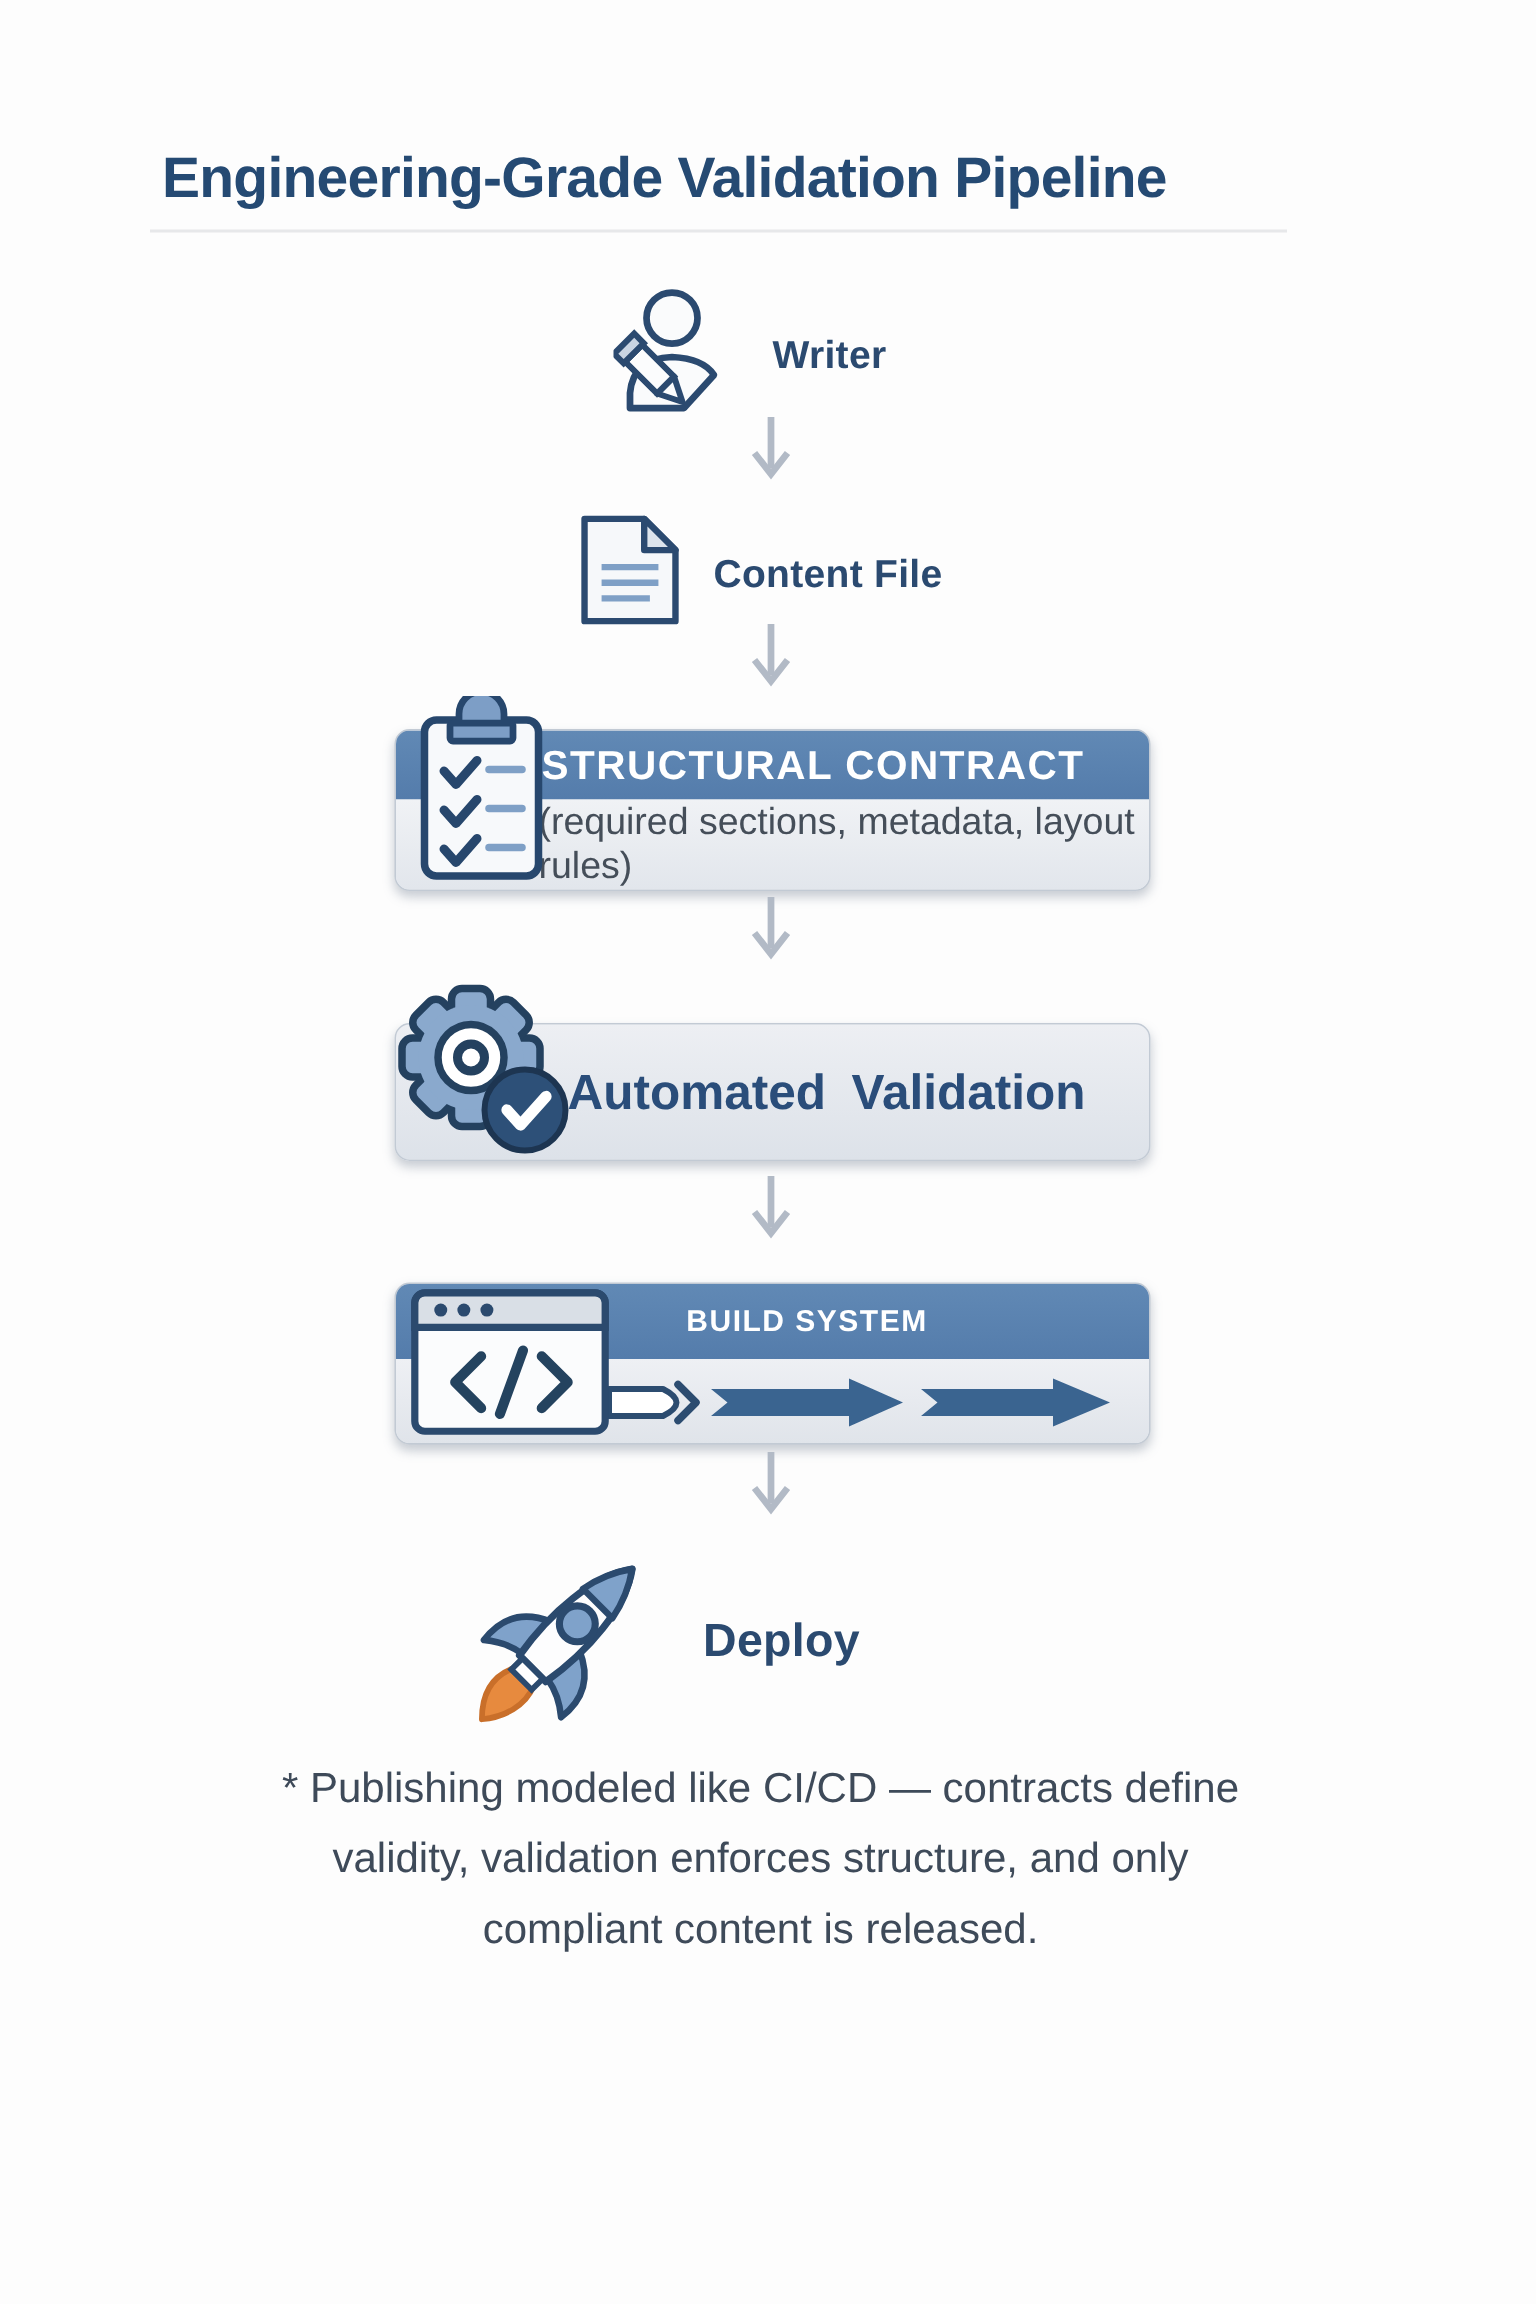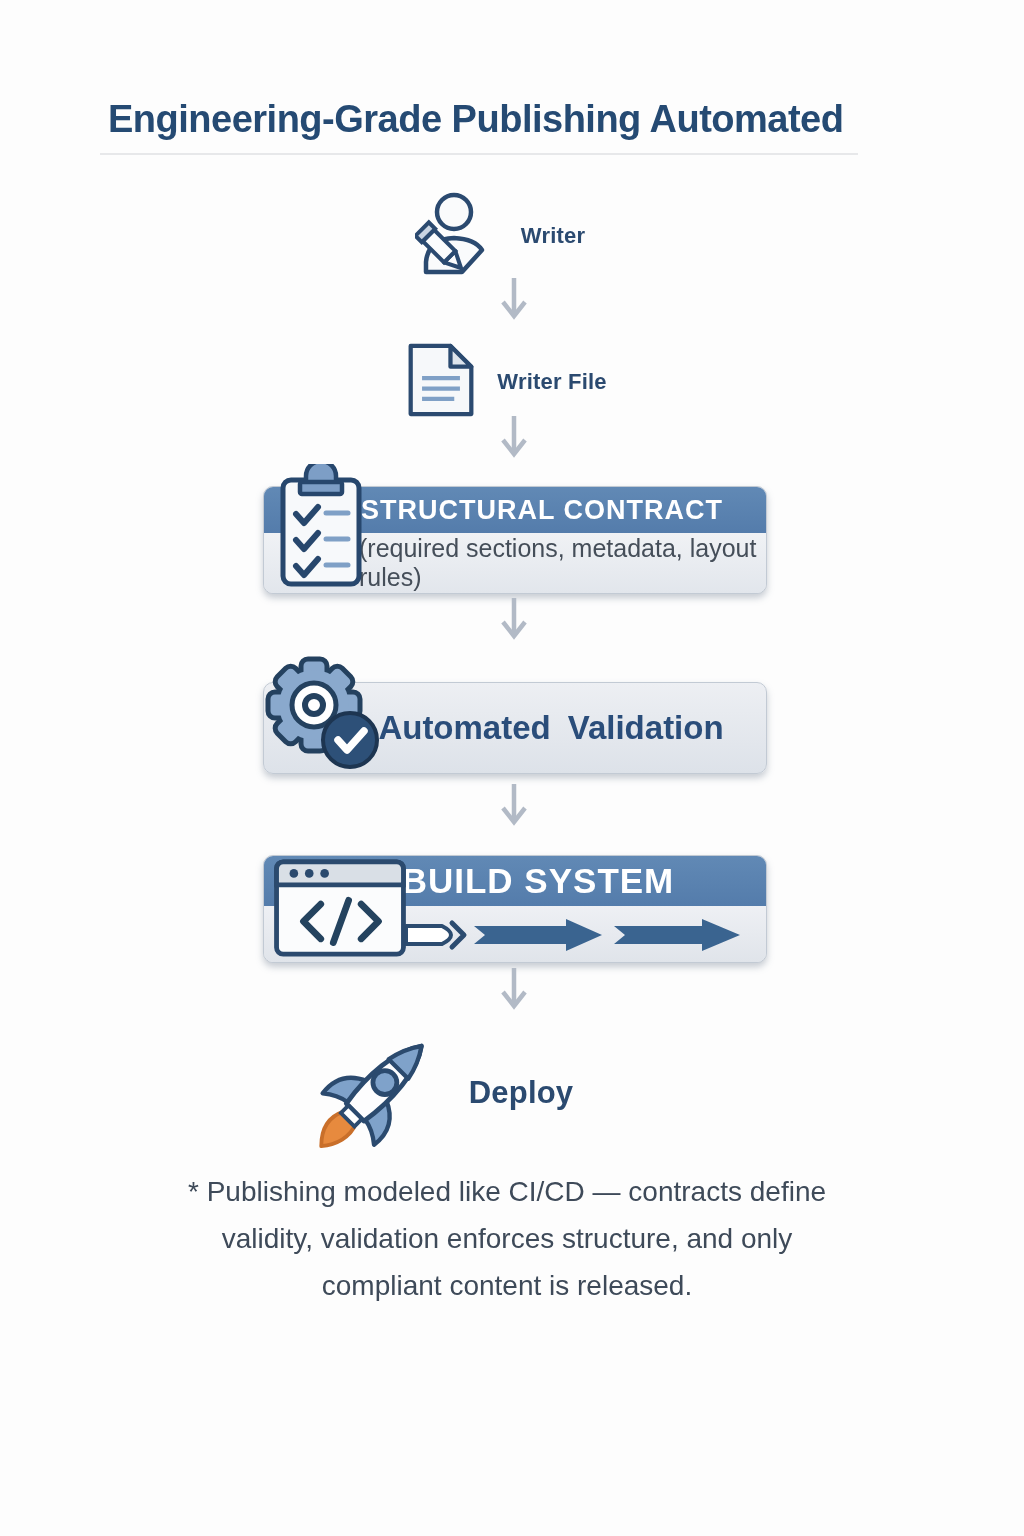--- a/index.html
+++ b/index.html
@@ -22,21 +22,21 @@
     position:absolute;left:100px;top:153px;width:758px;height:2px;
     background:#e7e8ea;
   }
 
   
   .stage-row{
     position:absolute;left:0;width:1024px;
     display:flex;align-items:center;justify-content:center;
   }
   .stage-label{
-    font-size:22px;font-weight:bold;color:#2b4a70;letter-spacing:0.2px;
+    font-size:26px;font-weight:bold;color:#2b4a70;letter-spacing:0.2px;
   }
   .row-writer{top:188px;transform:translateX(-12px);}
   .row-writer .stage-icon{margin-right:14px;}
   .row-content{top:340px;transform:translateX(-6px);}
   .row-content .stage-icon{margin-right:20px;}
   .row-deploy{top:1024px;transform:translateX(-66px);}
   .row-deploy .stage-icon{margin-right:16px;}
   .row-deploy .stage-label{font-size:31px;}
 
   
@@ -67,21 +67,21 @@
     background:linear-gradient(#edeff3,#dde2e9);
     display:flex;flex-direction:column;align-items:center;justify-content:center;
     padding-left:72px;width:430px;
   }
   .av-title{font-size:33px;color:#2a4d7a;line-height:36px;}
   .av-title .w1{font-weight:600;}
   .av-title .w2{font-weight:800;margin-left:17px;}
   .av-sub{font-size:26px;color:#3e4a58;margin-top:4px;}
 
   .bs-card{top:855px;height:106px;}
-  .bs-card .card-header{height:50px;font-size:35px;padding-left:46px;}
+  .bs-card .card-header{height:50px;font-size:20px;padding-left:46px;}
   .bs-card .card-body{
     height:56px;position:relative;
     background:linear-gradient(#eef0f4,#e0e4ea);
   }
   .bs-arrows{position:absolute;left:140px;top:9px;}
 
   
   .float-icon{position:absolute;z-index:3;}
   .clipboard-pos{left:276px;top:464px;}
   .gear-pos{left:256px;top:648px;}
@@ -91,21 +91,21 @@
   .footnote{
     position:absolute;left:127px;top:1168px;width:760px;
     text-align:center;font-size:28px;line-height:47px;color:#3e4a59;
   }
 </style>
 </head>
 <body>
 
 <div class="canvas">
 
-  <h1 class="page-title">Engineering-Grade Publishing Automated</h1>
+  <h1 class="page-title">Engineering-Grade Validation Pipeline</h1>
   <div class="title-divider"></div>
 
   <div class="stage-row row-writer">
     <span class="stage-icon">
       <svg width="92" height="92" viewBox="0 0 92 92">
         <circle cx="39" cy="24" r="17" fill="#fafbfc" stroke="#2b4a70" stroke-width="4.5"></circle>
         <path d="M11 84 L11 74 Q13 51 39 50 Q60 51 67 62 L47 84 Z" fill="#fafbfc" stroke="#2b4a70" stroke-width="4.5" stroke-linejoin="round"></path>
         <g transform="translate(46,80) rotate(-45)">
           <path d="M0 0 L-8 -16 L8 -16 Z" fill="#fbfcfd" stroke="#2b4a70" stroke-width="4" stroke-linejoin="round"></path>
           <rect x="-8" y="-46" width="16" height="30" fill="#fbfcfd" stroke="#2b4a70" stroke-width="4"></rect>
@@ -126,21 +126,21 @@
   <div class="stage-row row-content">
     <span class="stage-icon">
       <svg width="72" height="80" viewBox="0 0 76 84">
         <path d="M6 6 H48 L70 28 V78 H6 Z" fill="#f6f8fa" stroke="#2b4a70" stroke-width="4.5" stroke-linejoin="round"></path>
         <path d="M48 6 L70 28 H48 Z" fill="#dde4ec" stroke="#2b4a70" stroke-width="4.5" stroke-linejoin="round"></path>
         <line x1="18" y1="40" x2="58" y2="40" stroke="#7fa0c6" stroke-width="4.5"></line>
         <line x1="18" y1="51" x2="58" y2="51" stroke="#7fa0c6" stroke-width="4.5"></line>
         <line x1="18" y1="62" x2="52" y2="62" stroke="#7fa0c6" stroke-width="4.5"></line>
       </svg>
     </span>
-    <span class="stage-label">Writer File</span>
+    <span class="stage-label">Content File</span>
   </div>
 
   <div class="down-arrow" style="top:414px">
     <svg width="28" height="50" viewBox="0 0 28 50">
       <line x1="14" y1="2" x2="14" y2="36" stroke="#b2bac6" stroke-width="4.5"></line>
       <path d="M3 26 L14 40 L25 26" fill="none" stroke="#b2bac6" stroke-width="4.5"></path>
     </svg>
   </div>
 
   <div class="card sc-card">

